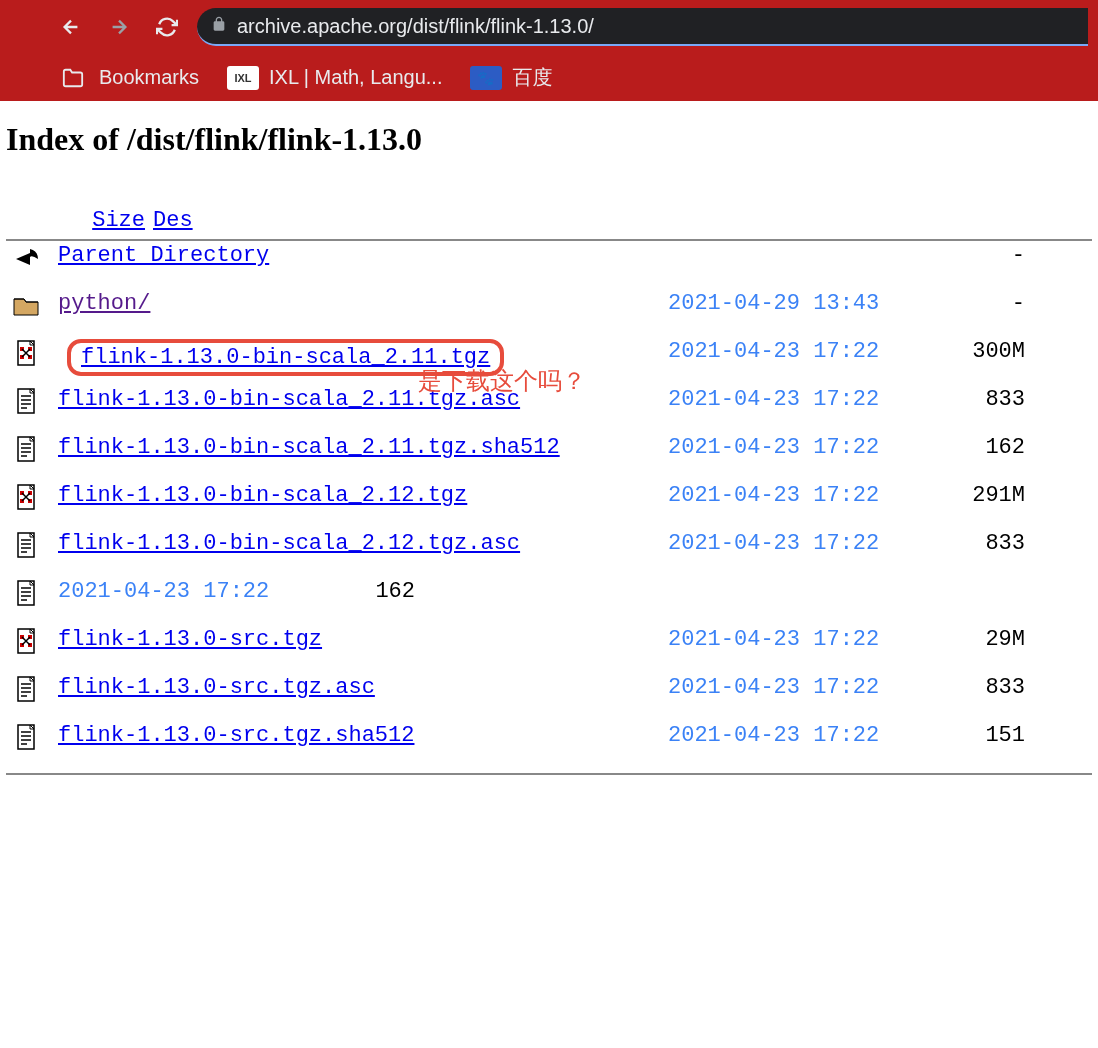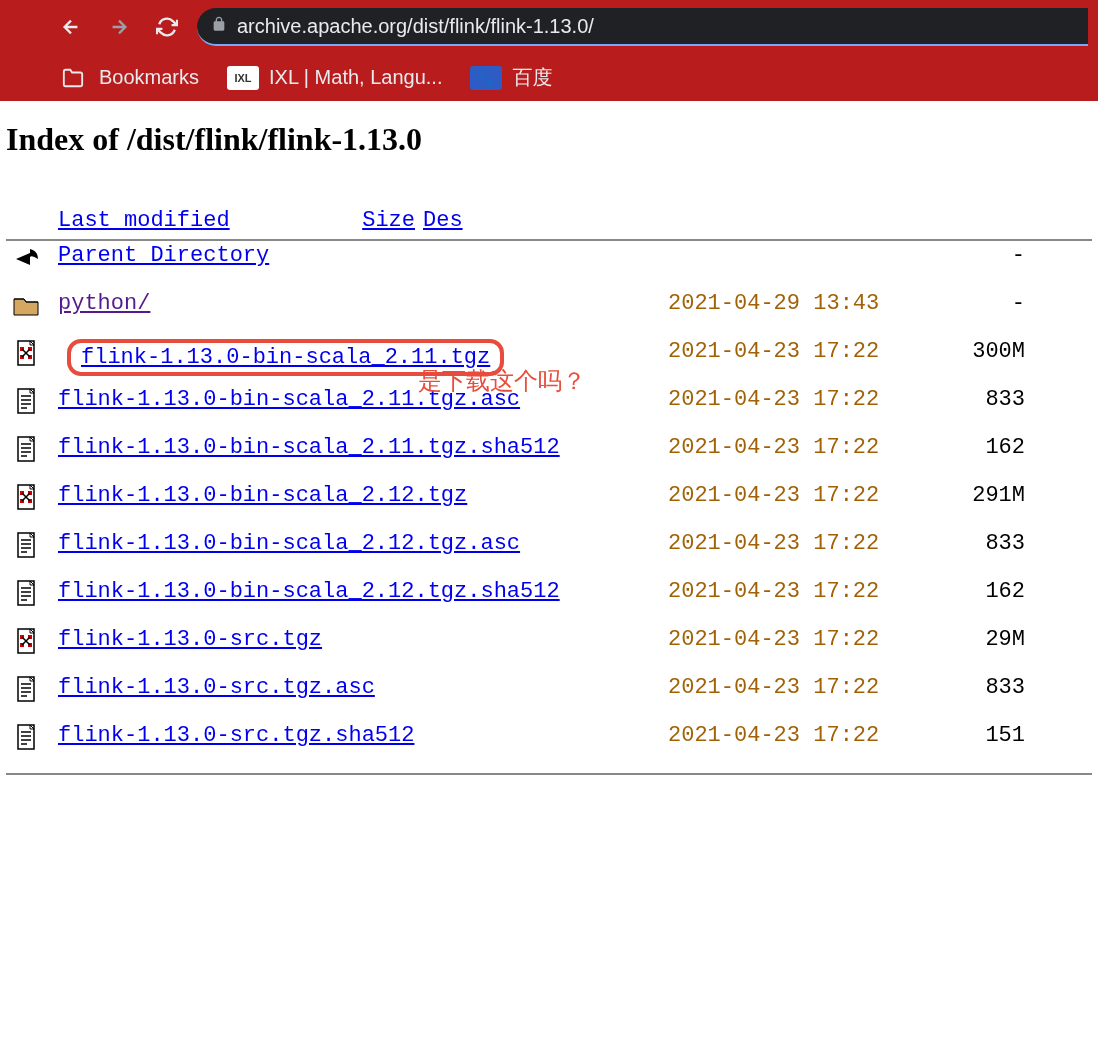--- a/index.html
+++ b/index.html
@@ -23,21 +23,21 @@
     h1 { font-family: 'Times New Roman', serif; font-weight: bold; font-size: 32px; margin-bottom: 46px; }
     
     .listing { font-family: 'Courier New', monospace; font-size: 22px; white-space: nowrap; }
     .header-row { display: flex; padding: 4px 0; }
     .header-row a { color: #0000ee; text-decoration: underline; }
     hr { border: none; border-top: 2px solid #888; margin: 2px 0; }
     
     .file-row { display: flex; align-items: flex-start; height: 48px; }
     .icon-cell { width: 52px; display: flex; align-items: center; justify-content: flex-start; padding-left: 6px; }
     .name-cell { width: 610px; }
-    .date-cell { width: 270px; text-align: left; color: #a16207; }
+    .date-cell { width: 270px; text-align: left; color: #3b82f6; }
     .size-cell { width: 95px; text-align: right; color: #000; padding-right: 8px; }
     
     .hdr-icon { width: 52px; }
     .hdr-name { width: 610px; }
     .hdr-date { width: 270px; text-align: left; }
     .hdr-size { width: 95px; text-align: right; padding-right: 8px; }
     .hdr-desc { width: 50px; }
     
     .name-cell a { color: #0000ee; text-decoration: underline; }
     .name-cell a.visited { color: #551a8b; }
@@ -100,21 +100,20 @@
 </div>
 
 <div class="page">
   <h1>Index of /dist/flink/flink-1.13.0</h1>
 
   <div class="annotation" style="left:418px; top:264px;">是下载这个吗？</div>
 
   <div class="listing">
     <div class="header-row">
       <span class="hdr-icon"></span>
-      <span class="hdr-date"><a href="#">Last modified</a></span>
       <span class="hdr-size"><a href="#">Size</a></span>
       <span class="hdr-desc"><a href="#">Des</a></span>
     </div>
     <hr>
     <div id="rows">
         <div class="file-row">
           <span class="icon-cell">
             <svg class="icon-svg" viewBox="0 0 28 28">
               <path d="M4 16 L18 10 L18 6 Q26 8 26 16 Q20 12 18 14 L18 22 Z" fill="#000"></path>
             </svg>
@@ -215,21 +214,20 @@
           <span class="icon-cell">
             <svg class="icon-svg" viewBox="0 0 28 28">
               <rect x="6" y="2" width="16" height="24" fill="#fff" stroke="#000" stroke-width="1.5"></rect>
               <path d="M18 2 L22 6 L18 6 Z" fill="#fff" stroke="#000"></path>
               <line x1="9" y1="9" x2="19" y2="9" stroke="#000" stroke-width="1.5"></line>
               <line x1="9" y1="13" x2="19" y2="13" stroke="#000" stroke-width="1.5"></line>
               <line x1="9" y1="17" x2="19" y2="17" stroke="#000" stroke-width="1.5"></line>
               <line x1="9" y1="21" x2="15" y2="21" stroke="#000" stroke-width="1.5"></line>
             </svg>
           </span>
-          <span class="name-cell"><a href="#">flink-1.13.0-bin-scala_2.12.tgz.sha512</a></span>
           <span class="date-cell">2021-04-23 17:22</span>
           <span class="size-cell">162</span>
         </div>
         <div class="file-row">
           <span class="icon-cell">
             <svg class="icon-svg" viewBox="0 0 28 28">
               <rect x="6" y="2" width="16" height="24" fill="#fff" stroke="#000" stroke-width="1.5"></rect>
               <path d="M18 2 L22 6 L18 6 Z" fill="#fff" stroke="#000"></path>
               <rect x="8" y="8" width="4" height="4" fill="#c00"></rect>
               <rect x="16" y="8" width="4" height="4" fill="#c00"></rect>

